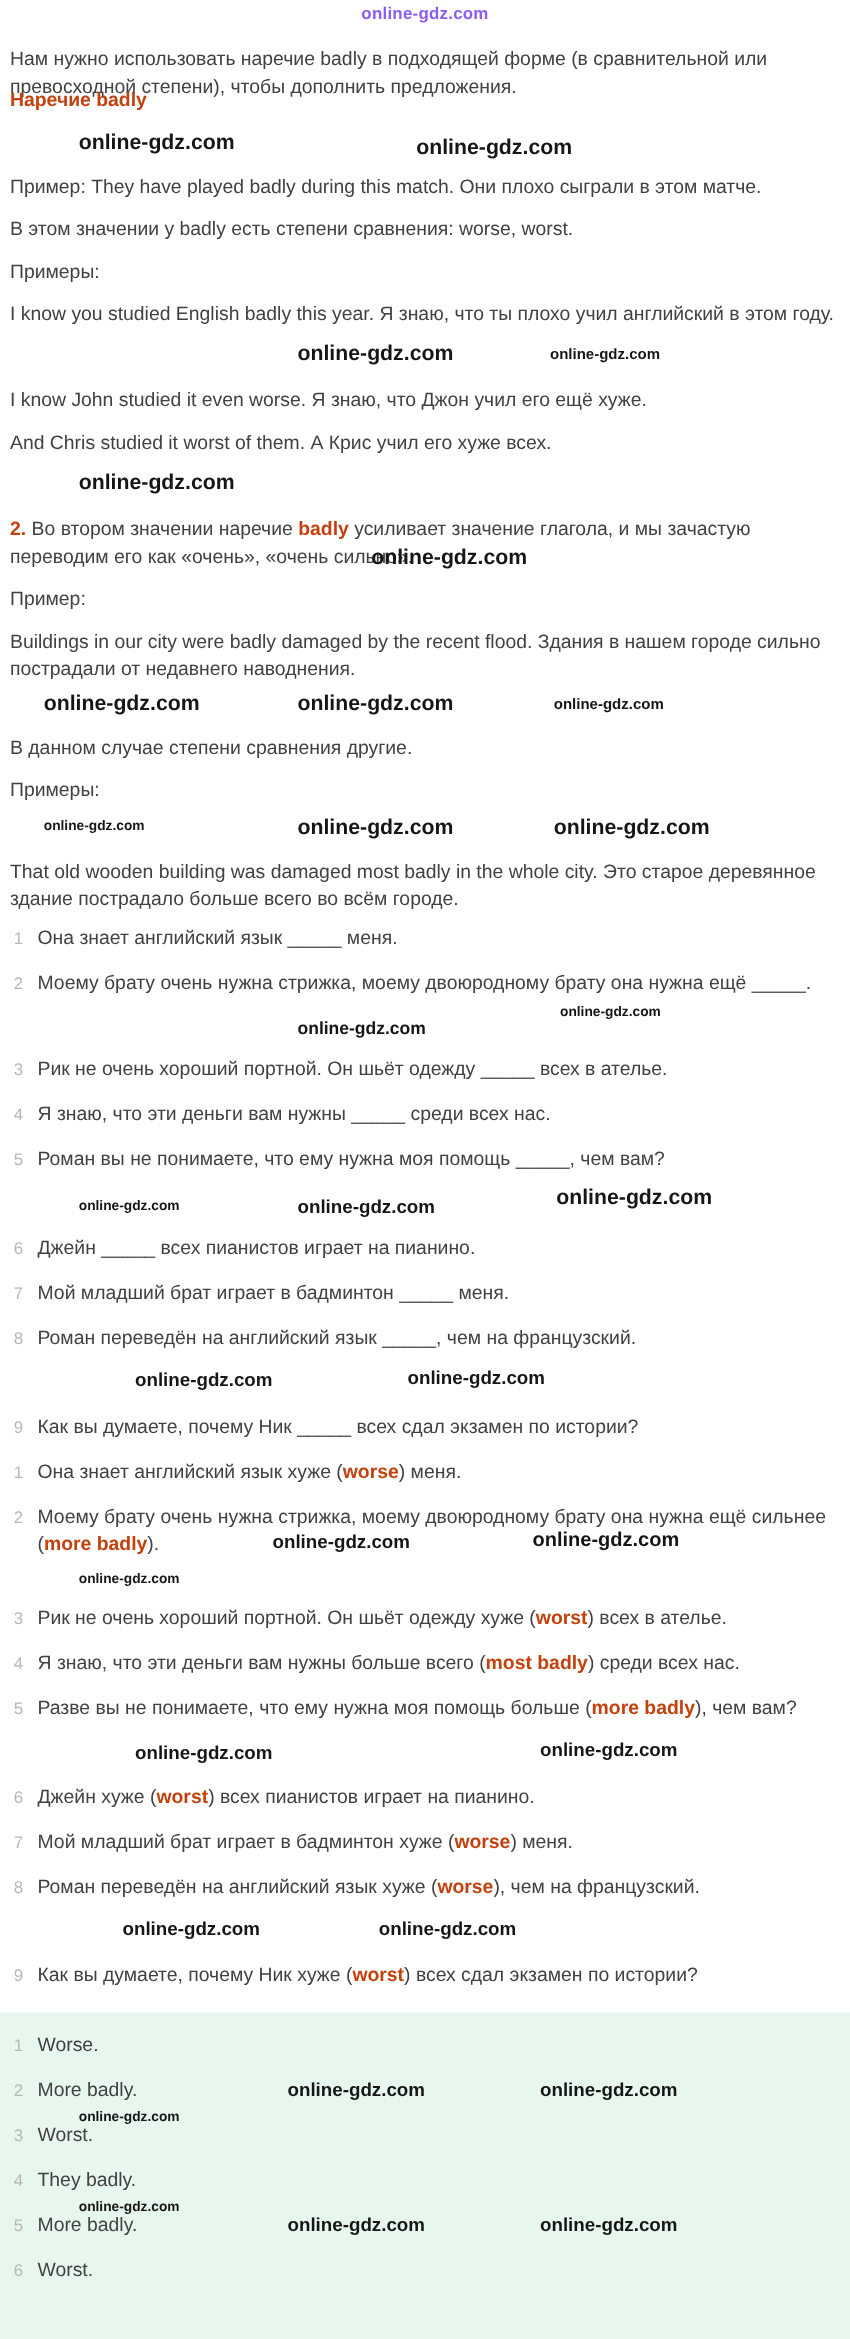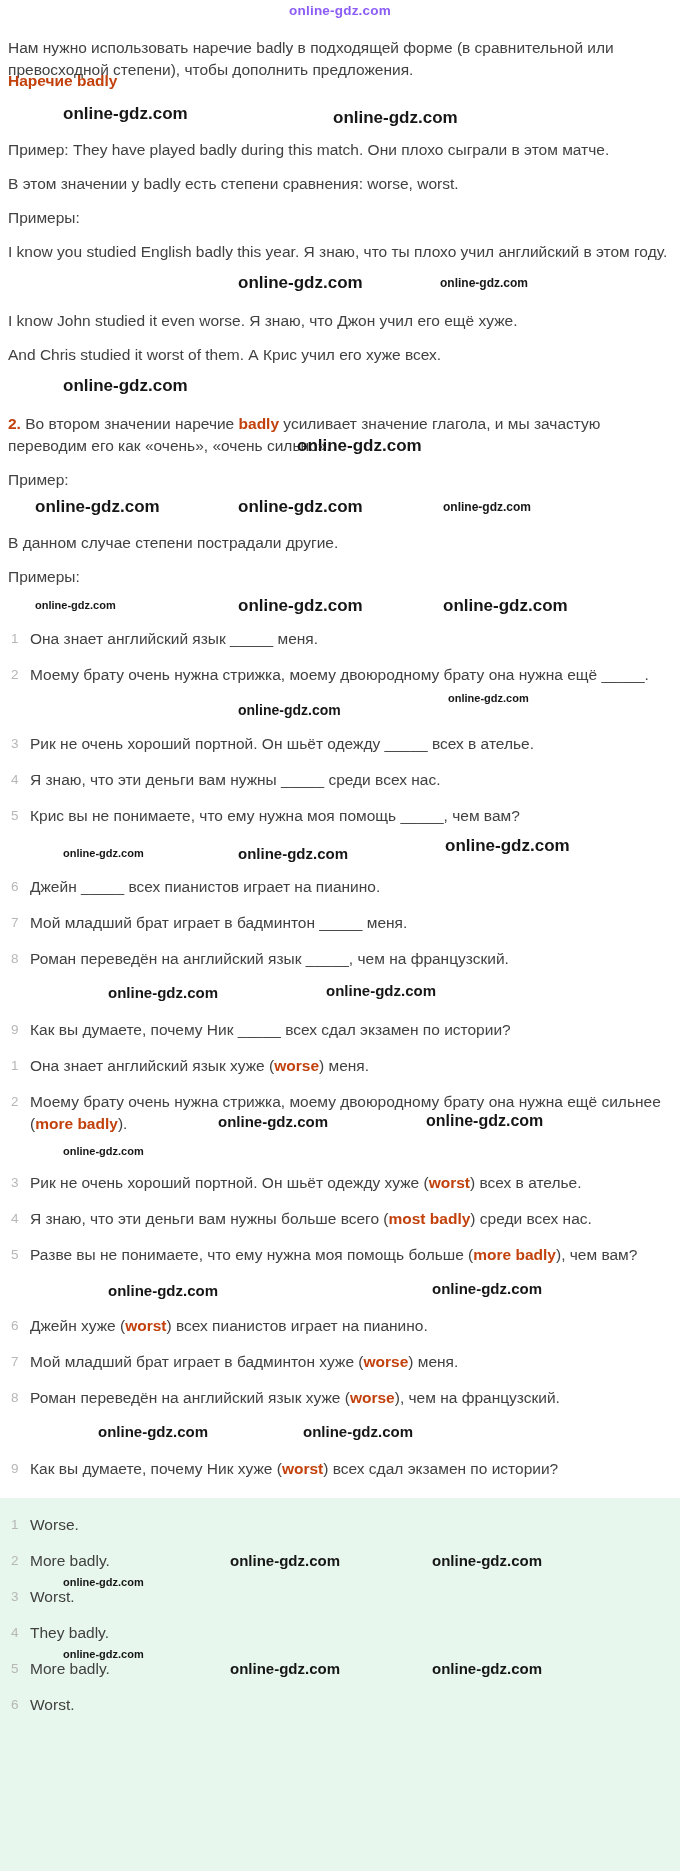--- a/index.html
+++ b/index.html
@@ -87,32 +87,34 @@
       <span class="wm" style="left: 230px; top: 0px; font-size: 17px;">online-gdz.com</span>
       <span class="wm" style="left: 432px; top: 4px; font-size: 12px;">online-gdz.com</span>
     </div>
     <div class="para"><span>I know John studied it even worse. Я знаю, что Джон учил его ещё хуже.</span></div>
     <div class="para"><span>And Chris studied it worst of them. А Крис учил его хуже всех.</span></div>
     <div class="wmrow" style="height: 26px;">
       <span class="wm" style="left: 55px; top: 0px; font-size: 17px;">online-gdz.com</span>
     </div>
     <div class="para"><span class="b">2.</span><span> Во втором значении наречие </span><span class="b">badly</span><span> усиливает значение глагола, и мы зачастую переводим его как «очень», «очень сильно».</span><span class="wm" style="left: 289px; top: 22px; font-size: 17px;">online-gdz.com</span></div>
     <div class="para"><span>Пример:</span></div>
+    <div class="para"><span>Buildings in our city were badly damaged by the recent flood. Здания в нашем городе сильно пострадали от недавнего наводнения.</span></div>
     <div class="wmrow" style="height: 20px;">
       <span class="wm" style="left: 27px; top: -4px; font-size: 17px;">online-gdz.com</span>
       <span class="wm" style="left: 230px; top: -4px; font-size: 17px;">online-gdz.com</span>
       <span class="wm" style="left: 435px; top: 0px; font-size: 12px;">online-gdz.com</span>
     </div>
-    <div class="para"><span>В данном случае степени пострадали другие.</span></div>
+    <div class="para"><span>В данном случае степени сравнения другие.</span></div>
     <div class="para"><span>Примеры:</span></div>
     <div class="wmrow" style="height: 22px;">
       <span class="wm" style="left: 27px; top: 2px; font-size: 11px;">online-gdz.com</span>
       <span class="wm" style="left: 230px; top: -2px; font-size: 17px;">online-gdz.com</span>
       <span class="wm" style="left: 435px; top: -2px; font-size: 17px;">online-gdz.com</span>
     </div>
+    <div class="para"><span>That old wooden building was damaged most badly in the whole city. Это старое деревянное здание пострадало больше всего во всём городе.</span></div>
     <div class="item">
       <span class="num">1</span>
       <div class="itxt"><span>Она знает английский язык _____ меня.</span></div>
     </div>
     <div class="item">
       <span class="num">2</span>
       <div class="itxt"><span>Моему брату очень нужна стрижка, моему двоюродному брату она нужна ещё _____.</span></div>
     </div>
     <div class="wmrow" style="height: 24px;">
       <span class="wm" style="left: 440px; top: -8px; font-size: 11px;">online-gdz.com</span>
@@ -121,21 +123,21 @@
     <div class="item">
       <span class="num">3</span>
       <div class="itxt"><span>Рик не очень хороший портной. Он шьёт одежду _____ всех в ателье.</span></div>
     </div>
     <div class="item">
       <span class="num">4</span>
       <div class="itxt"><span>Я знаю, что эти деньги вам нужны _____ среди всех нас.</span></div>
     </div>
     <div class="item">
       <span class="num">5</span>
-      <div class="itxt"><span>Крис вы не понимаете, что ему нужна моя помощь _____, чем вам?</span></div>
+      <div class="itxt"><span>Роман вы не понимаете, что ему нужна моя помощь _____, чем вам?</span></div>
     </div>
     <div class="wmrow" style="height: 26px;">
       <span class="wm" style="left: 55px; top: 6px; font-size: 11px;">online-gdz.com</span>
       <span class="wm" style="left: 230px; top: 4px; font-size: 15px;">online-gdz.com</span>
       <span class="wm" style="left: 437px; top: -6px; font-size: 17px;">online-gdz.com</span>
     </div>
     <div class="item">
       <span class="num">6</span>
       <div class="itxt"><span>Джейн _____ всех пианистов играет на пианино.</span></div>
     </div>

